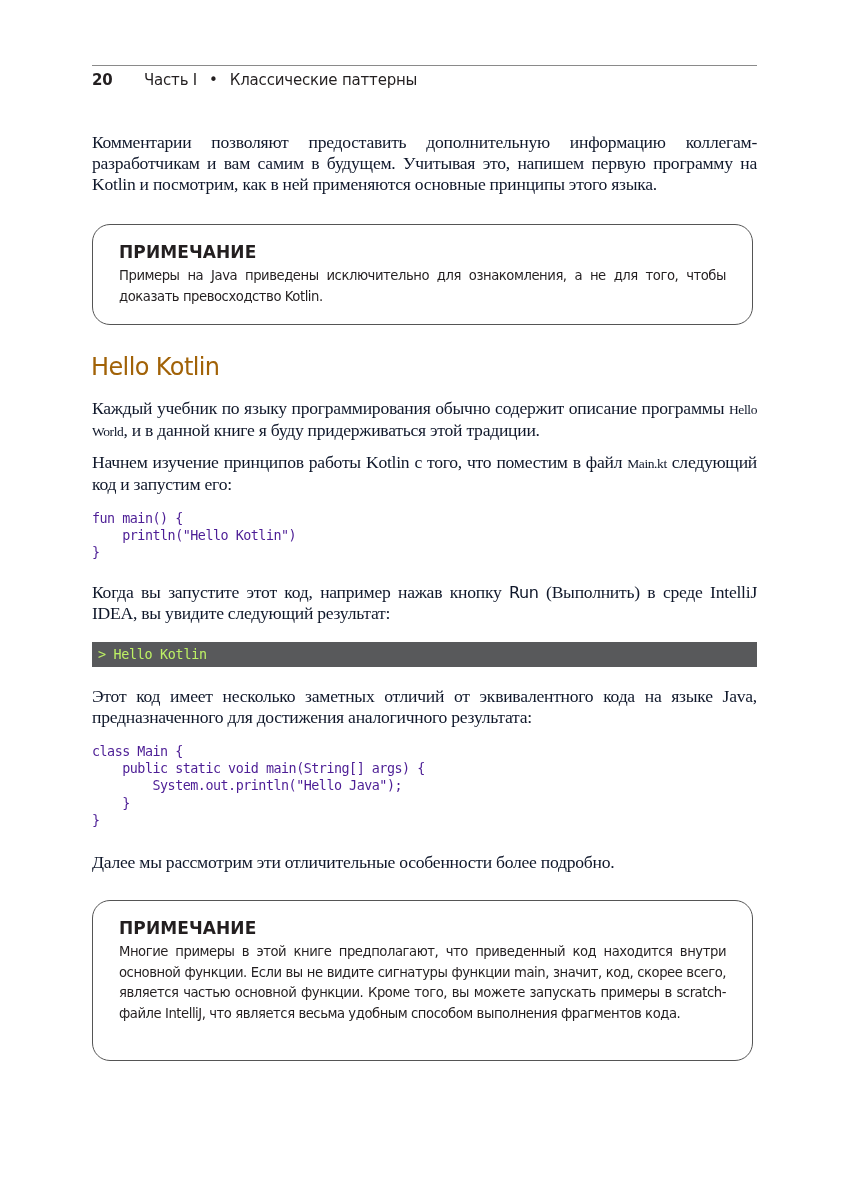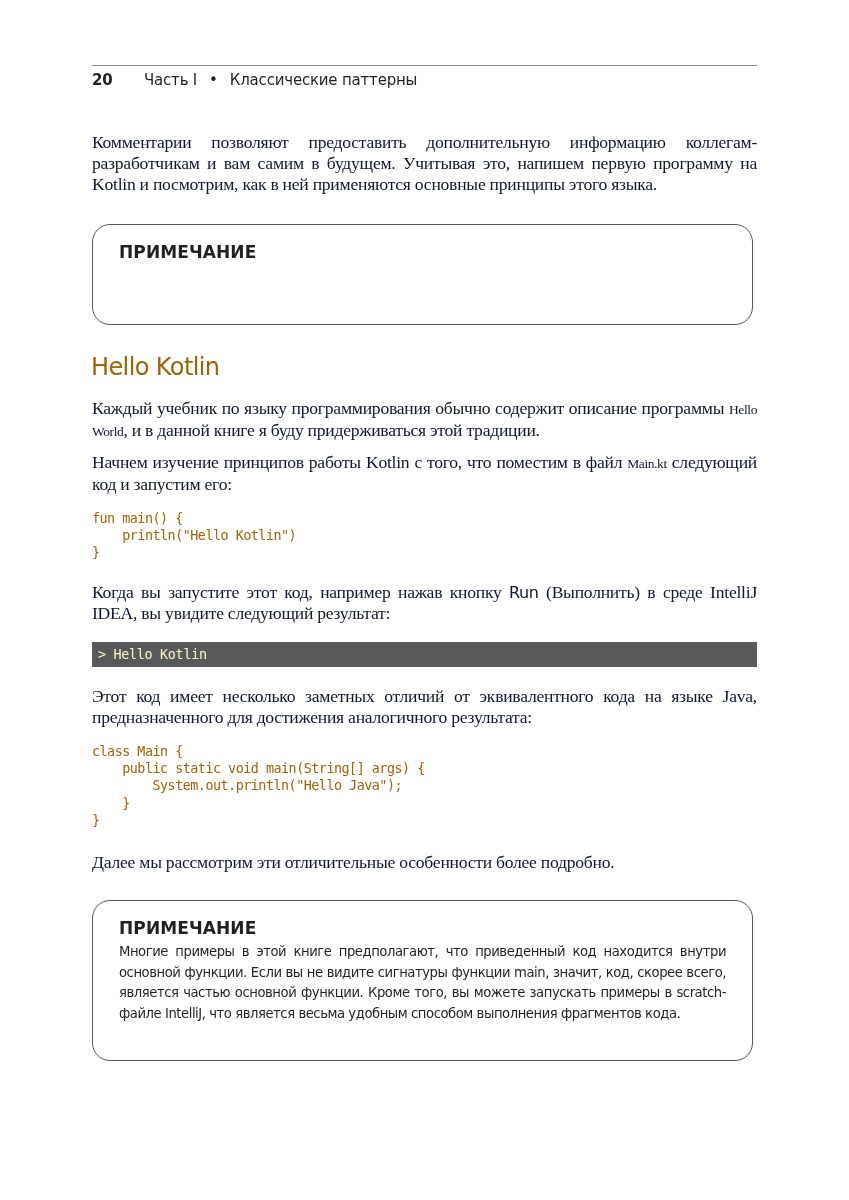--- a/index.html
+++ b/index.html
@@ -9,35 +9,36 @@
   .running-head .pnum { font-weight: bold; display: inline-block; width: 52px; }
   .running-head .part { display: inline-block; }
   .running-head .bullet { display: inline-block; margin: 0 12px; }
   .para { position: absolute; left: 92px; width: 665px; font-family: "Liberation Serif", serif; font-size: 17.6px; line-height: 21px; color: #0f172a; text-align: justify; letter-spacing: -0.25px; }
   .para .mono { font-family: Liberation Serif, serif; font-size: 13.5px; letter-spacing: -0.4px; }
   .para .sans { font-family: "DejaVu Sans", sans-serif; font-size: 16px; letter-spacing: -0.4px; }
   .note { position: absolute; left: 92px; width: 661px; border: 1.5px solid #555; border-radius: 18px; box-sizing: border-box; padding: 0 26px; font-family: "DejaVu Sans", sans-serif; color: #231f20; }
   .note-title { font-weight: bold; font-size: 17px; letter-spacing: 0.1px; margin-top: 19px; line-height: 16px; }
   .note-body { font-size: 13.2px; line-height: 20.5px; margin-top: 6px; text-align: justify; letter-spacing: -0.45px; }
   .h2 { position: absolute; left: 91px; top: 353px; font-family: "DejaVu Sans", sans-serif; font-size: 24px; color: #a16207; letter-spacing: -0.6px; font-weight: normal; margin: 0; }
-  .code { position: absolute; left: 92px; font-family: "DejaVu Sans Mono", monospace; font-size: 13.4px; line-height: 17.2px; color: #a16207; white-space: pre; margin: 0; letter-spacing: -0.5px; }
-  .console { position: absolute; left: 92px; top: 642px; width: 665px; height: 25px; background: #58595b; color: #fef9c3; font-family: "DejaVu Sans Mono", monospace; font-size: 13.4px; line-height: 25px; box-sizing: border-box; padding-left: 6px; white-space: pre; letter-spacing: -0.3px; }
+  .code { position: absolute; left: 92px; font-family: "DejaVu Sans Mono", monospace; font-size: 13.4px; line-height: 17.2px; color: #4c1d95; white-space: pre; margin: 0; letter-spacing: -0.5px; }
+  .console { position: absolute; left: 92px; top: 642px; width: 665px; height: 25px; background: #58595b; color: #bef264; font-family: "DejaVu Sans Mono", monospace; font-size: 13.4px; line-height: 25px; box-sizing: border-box; padding-left: 6px; white-space: pre; letter-spacing: -0.3px; }
 </style>
 </head>
 <body>
 
 <div class="header-rule"></div>
 <div class="running-head">
   <span class="pnum">20</span><span class="part">Часть I</span><span class="bullet">•</span><span>Классические паттерны</span>
 </div>
 
 <p class="para" style="top:132px; margin:0;">Комментарии позволяют предоставить дополнительную информацию коллегам-разработчикам и вам самим в будущем. Учитывая это, напишем первую программу на Kotlin и посмотрим, как в ней применяются основные принципы этого языка.</p>
 
 <div class="note" style="top:224px; height:101px;">
   <div class="note-title">ПРИМЕЧАНИЕ</div>
+  <div class="note-body">Примеры на Java приведены исключительно для ознакомления, а не для того, чтобы доказать превосходство Kotlin.</div>
 </div>
 
 <h2 class="h2">Hello Kotlin</h2>
 
 <p class="para" style="top:398px; margin:0;"><span>Каждый учебник по языку программирования обычно содержит описание программы </span><span class="mono">Hello World</span><span>, и в данной книге я буду придерживаться этой традиции.</span></p>
 
 <p class="para" style="top:452px; margin:0;"><span>Начнем изучение принципов работы Kotlin с того, что поместим в файл </span><span class="mono">Main.kt</span><span> следующий код и запустим его:</span></p>
 
 <pre class="code" style="top:510px;">fun main() {
     println("Hello Kotlin")

